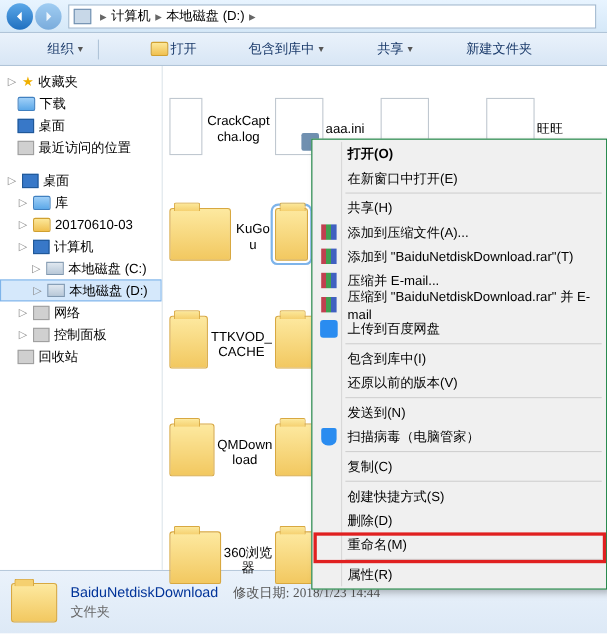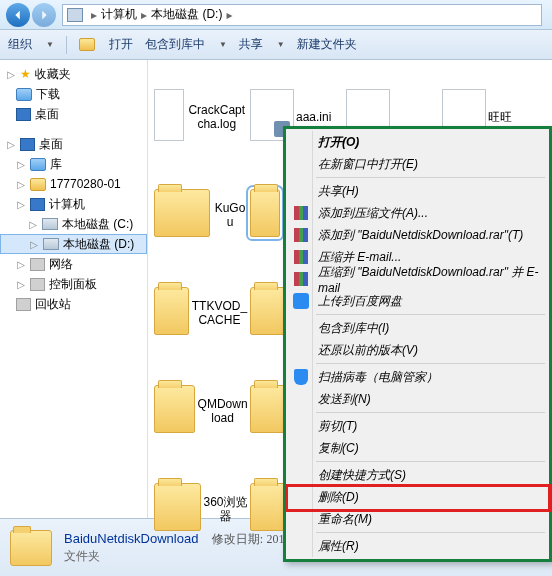--- a/index.html
+++ b/index.html
@@ -7,21 +7,21 @@
 
 .titlebar { height: 30px; background: linear-gradient(#e8f4ff, #d5e8f8); border-bottom: 1px solid #b0c4d8; display: flex; align-items: center; padding: 0 6px; }
 .nav-btn { width: 24px; height: 24px; border-radius: 12px; background: linear-gradient(#5ca8e8, #2070c0); margin-right: 2px; display: flex; align-items: center; justify-content: center; color: #fff; }
 .nav-btn.fwd { opacity: .5; }
 .nav-btn svg { width: 14px; height: 14px; fill: #fff; }
 .addr { flex: 1; height: 22px; background: #fff; border: 1px solid #a0b8d0; margin: 0 4px; display: flex; align-items: center; padding: 0 4px; }
 .addr .sep { margin: 0 4px; color: #666; }
 .hdd-ico { width: 16px; height: 14px; background: #c8d8e8; border: 1px solid #7090b0; margin-right: 4px; }
 
 .toolbar { height: 30px; background: linear-gradient(#eaf2fb, #d8e6f5); border-bottom: 1px solid #b0c4d8; display: flex; align-items: center; padding: 0 8px; gap: 12px; }
-.tb-item { display: flex; align-items: center; gap: 14px; color: #1a3a6a; cursor: default; }
+.tb-item { display: flex; align-items: center; gap: 2px; color: #1a3a6a; cursor: default; margin-left: 35px; }
 .tb-drop { font-size: 8px; color: #555; }
 .tb-sep { width: 1px; height: 18px; background: #b0c4d8; }
 
 .main { display: flex; height: 458px; }
 .sidebar { width: 148px; background: #fff; border-right: 1px solid #d8e0e8; padding: 4px 0; overflow: hidden; }
 .sb-item { display: flex; align-items: center; height: 20px; padding-left: 6px; gap: 4px; cursor: default; }
 .sb-item.sel { background: #d5e8fb; border: 1px solid #7eb4ea; }
 .sb-item.indent1 { padding-left: 16px; }
 .sb-item.indent2 { padding-left: 28px; }
 .sb-tri { width: 10px; text-align: center; color: #888; font-size: 10px; }
@@ -38,21 +38,21 @@
 .cell { width: 96px; height: 98px; display: flex; flex-direction: row; align-items: center; justify-content: flex-start; text-align: center; padding-top: 4px; }
 .cell.sel .thumb { outline: 2px solid #7eb4ea; outline-offset: 2px; background-color: #e5f1fb; }
 .thumb { width: 58px; height: 48px; margin-bottom: 4px; display: flex; align-items: center; justify-content: center; }
 .thumb.folder { background: linear-gradient(#fde9a0, #f2c860); border: 1px solid #d8a840; border-radius: 3px 3px 2px 2px; position: relative; }
 .thumb.folder::before { content: ""; position: absolute; top: -6px; left: 3px; width: 22px; height: 7px; background: linear-gradient(#fce89a, #f5d070); border: 1px solid #d8a840; border-bottom: none; border-radius: 2px 2px 0 0; }
 .thumb.file { background: #fff; border: 1px solid #c0c8d0; width: 44px; height: 52px; }
 .thumb.ini { width: 44px; height: 52px; background: #fff; border: 1px solid #c0c8d0; position: relative; }
 .thumb.ini::after { content: ""; position: absolute; bottom: 3px; right: 3px; width: 16px; height: 16px; background: #7090b0; border-radius: 2px; }
 .label { font-size: 12px; color: #000; line-height: 14px; word-break: break-all; padding: 0 2px; }
 
-.ctx { position: absolute; left: 283px; top: 126px; width: 269px; background: #f0f0f0; border: 3px solid #15803d; box-shadow: 3px 3px 6px rgba(0,0,0,.25); z-index: 50; padding: 2px; font-style: italic; }
+.ctx { position: absolute; left: 283px; top: 126px; width: 269px; background: #f0f0f0; border: 1px solid #15803d; box-shadow: 3px 3px 6px rgba(0,0,0,.25); z-index: 50; padding: 2px; }
 .ctx-item { height: 22px; display: flex; align-items: center; padding-left: 30px; position: relative; cursor: default; }
 .ctx-sep { height: 1px; background: #d0d0d0; margin: 2px 2px 2px 28px; }
 .ctx-ico { position: absolute; left: 4px; width: 18px; height: 18px; display: flex; align-items: center; justify-content: center; }
 .ctx-gutter { position: absolute; left: 26px; top: 2px; bottom: 2px; width: 1px; background: #d8d8d8; }
 .books { width: 14px; height: 14px; background: linear-gradient(90deg, #c04050 0 33%, #40a050 33% 66%, #4060c0 66%); }
 .bdisk { width: 16px; height: 16px; background: #2a8cf0; border-radius: 3px; }
 .shield { width: 14px; height: 16px; background: #2a8cf0; border-radius: 2px 2px 6px 6px; }
 .highlight { position: absolute; border: 3px solid #e02020; left: 285px; top: 484px; width: 266px; height: 28px; z-index: 60; pointer-events: none; }
 
 .status { height: 58px; background: linear-gradient(#eaf2fb, #dde9f6); border-top: 1px solid #b0c4d8; display: flex; align-items: center; padding: 0 10px; gap: 12px; }
@@ -118,35 +118,39 @@
         <span>收藏夹</span>
       </div>
     <div class="sb-item indent1">
         <span class="bluefolder-ico"></span>
         <span>下载</span>
       </div>
     <div class="sb-item indent1">
         <span class="monitor-ico"></span>
         <span>桌面</span>
       </div>
+    <div class="sb-item indent1">
+        <span class="gray-ico"></span>
+        <span>最近访问的位置</span>
+      </div>
     <div class="sb-spacer"></div>
     <div class="sb-item">
         <span class="sb-tri">▷</span>
         <span class="monitor-ico"></span>
         <span>桌面</span>
       </div>
     <div class="sb-item indent1">
         <span class="sb-tri">▷</span>
         <span class="bluefolder-ico"></span>
         <span>库</span>
       </div>
     <div class="sb-item indent1">
         <span class="sb-tri">▷</span>
         <span class="folder-ico"></span>
-        <span>17770280-01</span>
+        <span>20170610-03</span>
       </div>
     <div class="sb-item indent1">
         <span class="sb-tri">▷</span>
         <span class="monitor-ico"></span>
         <span>计算机</span>
       </div>
     <div class="sb-item indent2">
         <span class="sb-tri">▷</span>
         <span class="drive-ico"></span>
         <span>本地磁盘 (C:)</span>
@@ -298,32 +302,29 @@
     </div>
   <div class="ctx-sep"></div>
   <div class="ctx-item">
       <span>包含到库中(I)</span>
     </div>
   <div class="ctx-item">
       <span>还原以前的版本(V)</span>
     </div>
   <div class="ctx-sep"></div>
   <div class="ctx-item">
+      <span>发送到(N)</span>
+    </div>
+  <div class="ctx-item">
       <span class="ctx-ico">
         <span class="shield"></span>
       </span>
       <span>扫描病毒（电脑管家）</span>
     </div>
-  <div class="ctx-item">
-      <span>发送到(N)</span>
-    </div>
-  <div class="ctx-sep"></div>
-  <div class="ctx-item">
-      <span>剪切(T)</span>
-    </div>
+  <div class="ctx-sep"></div>
   <div class="ctx-item">
       <span>复制(C)</span>
     </div>
   <div class="ctx-sep"></div>
   <div class="ctx-item">
       <span>创建快捷方式(S)</span>
     </div>
   <div class="ctx-item">
       <span>删除(D)</span>
     </div>

